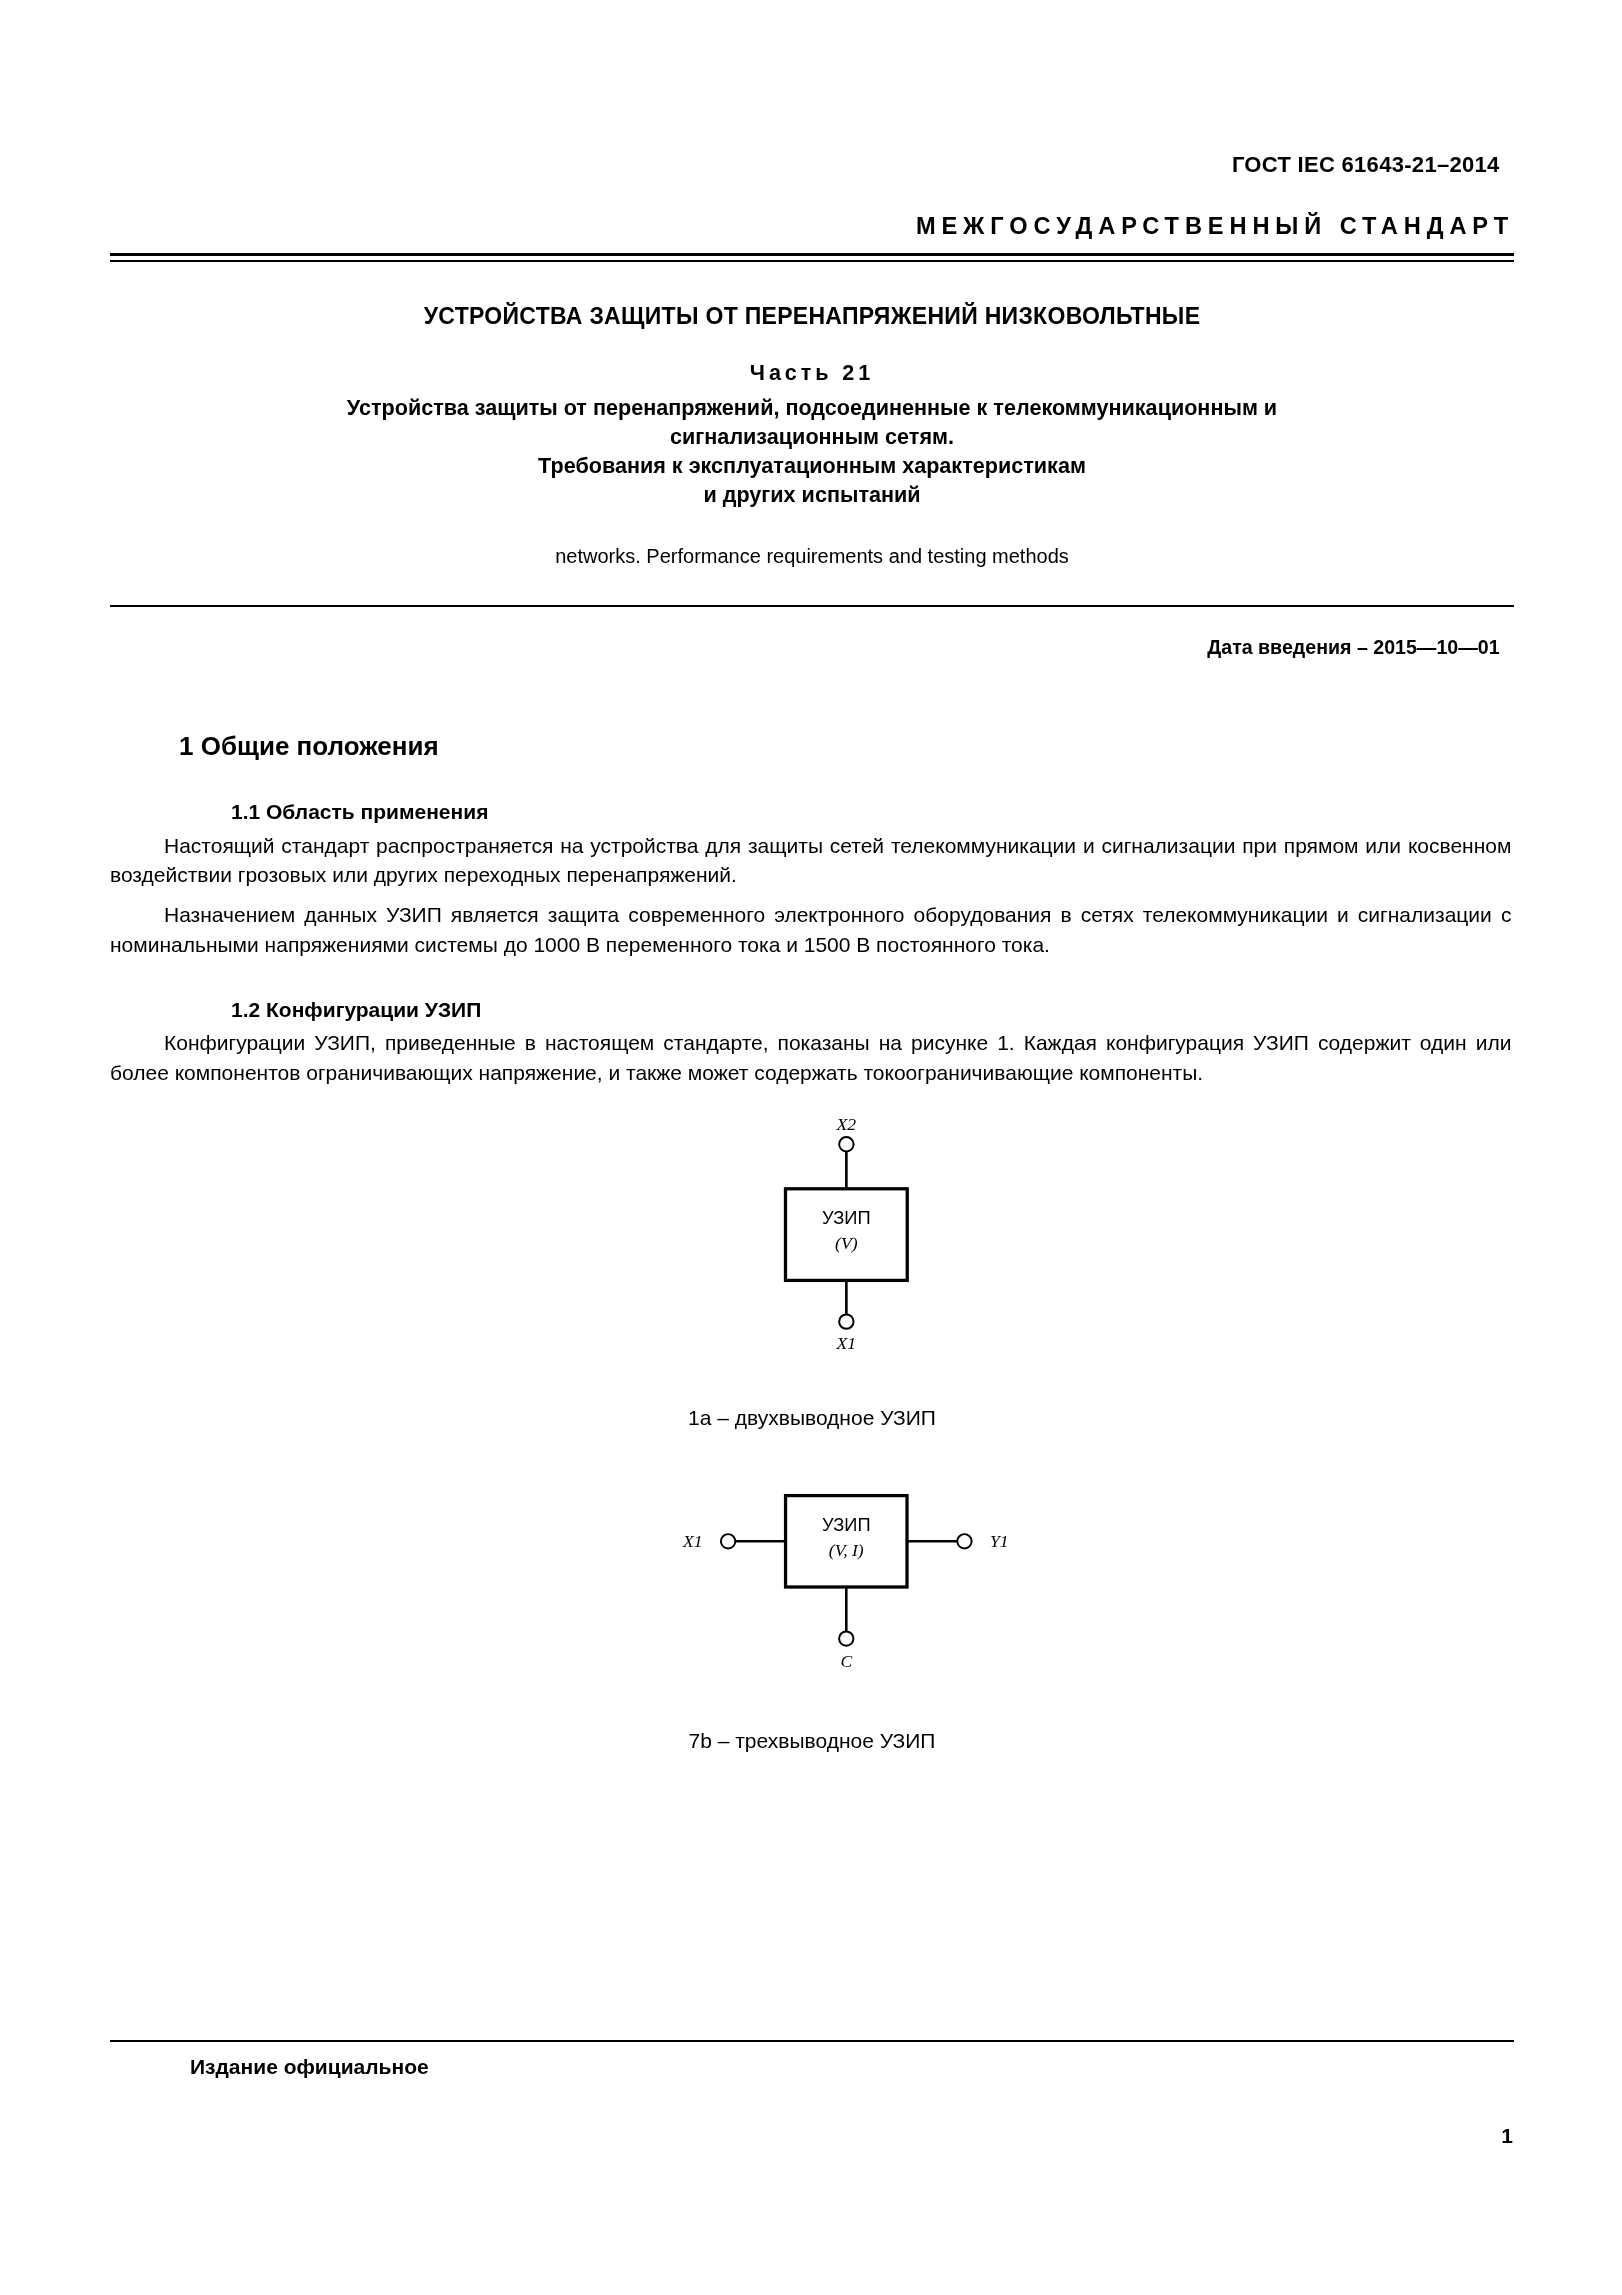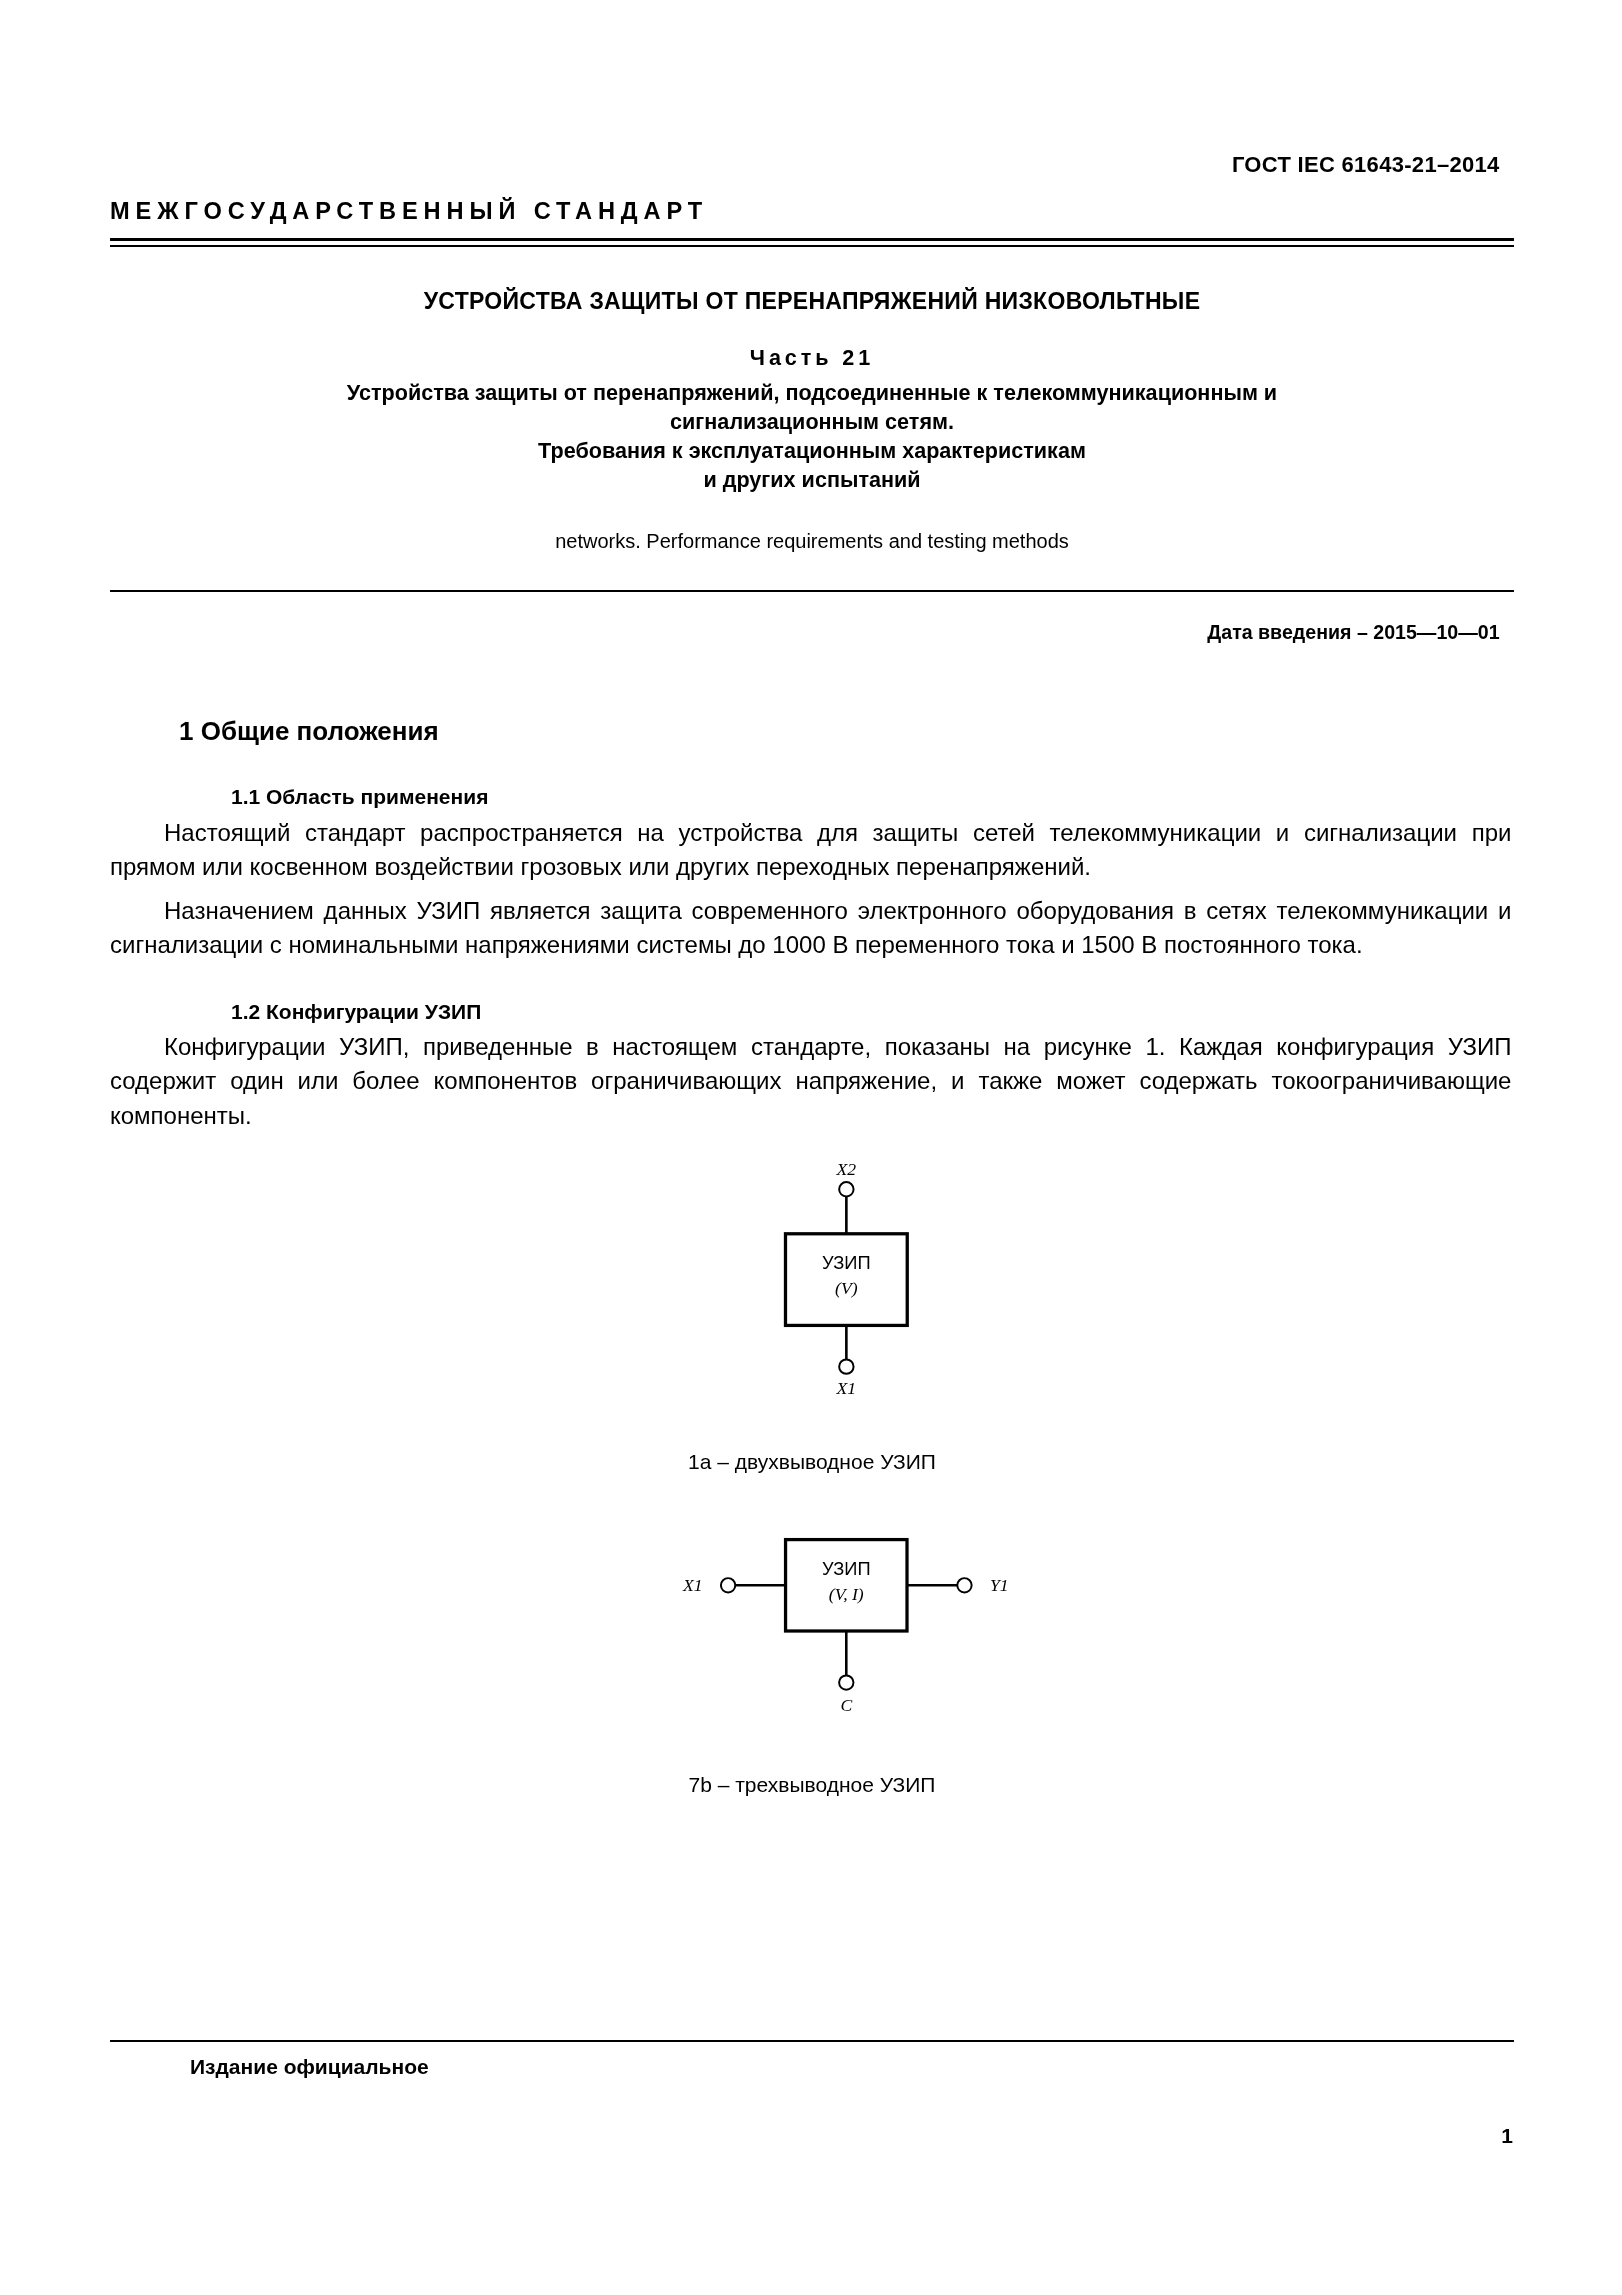--- a/index.html
+++ b/index.html
@@ -34,22 +34,22 @@
   
   .doc-code {
     text-align: right;
     font-size: 22px;
     font-weight: bold;
     letter-spacing: 0.3px;
     margin-top: 152px;
     padding-right: 14.4px;
   }
   .std-line {
-    margin-top: 20px;
-    text-align: left;
+    margin-top: 35px;
+    text-align: right;
     font-size: 23.6px;
     font-weight: bold;
     letter-spacing: 5.9px;
   }
   .rule-thick {
     border-top: 3.9px solid #000;
     margin-top: 13px;
   }
   .rule-thin {
     border-top: 2px solid #000;
@@ -101,21 +101,21 @@
     font-size: 26px;
     font-weight: bold;
     margin: 72px 0 0 69px;
   }
   h2.subsec {
     font-size: 21px;
     font-weight: bold;
     margin: 38px 0 0 121px;
   }
   p.para {
-    font-size: 24px;
+    font-size: 21px;
     line-height: 1.42;
     margin: 6.5px 0 0 0;
     text-align: justify;
     text-indent: 54px;
     padding-right: 2.6px;
   }
   p.tight { margin-top: 10px; }
 
   
   .fig-wrap {

